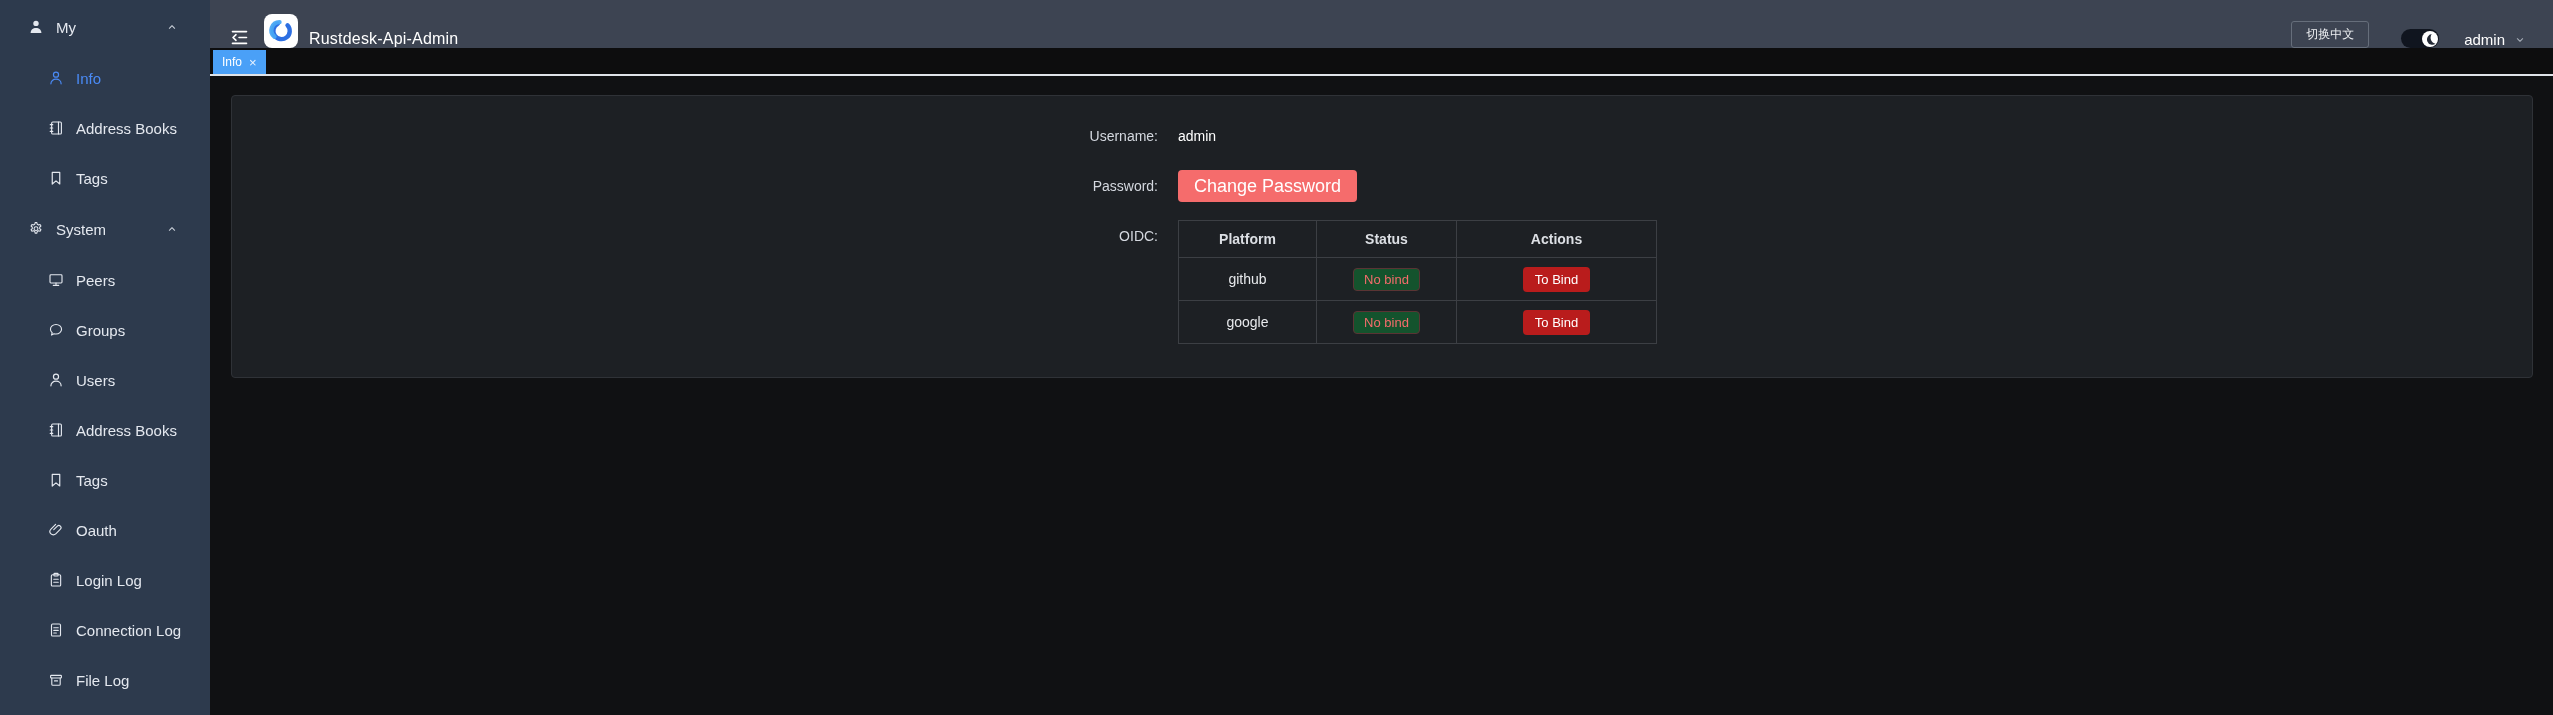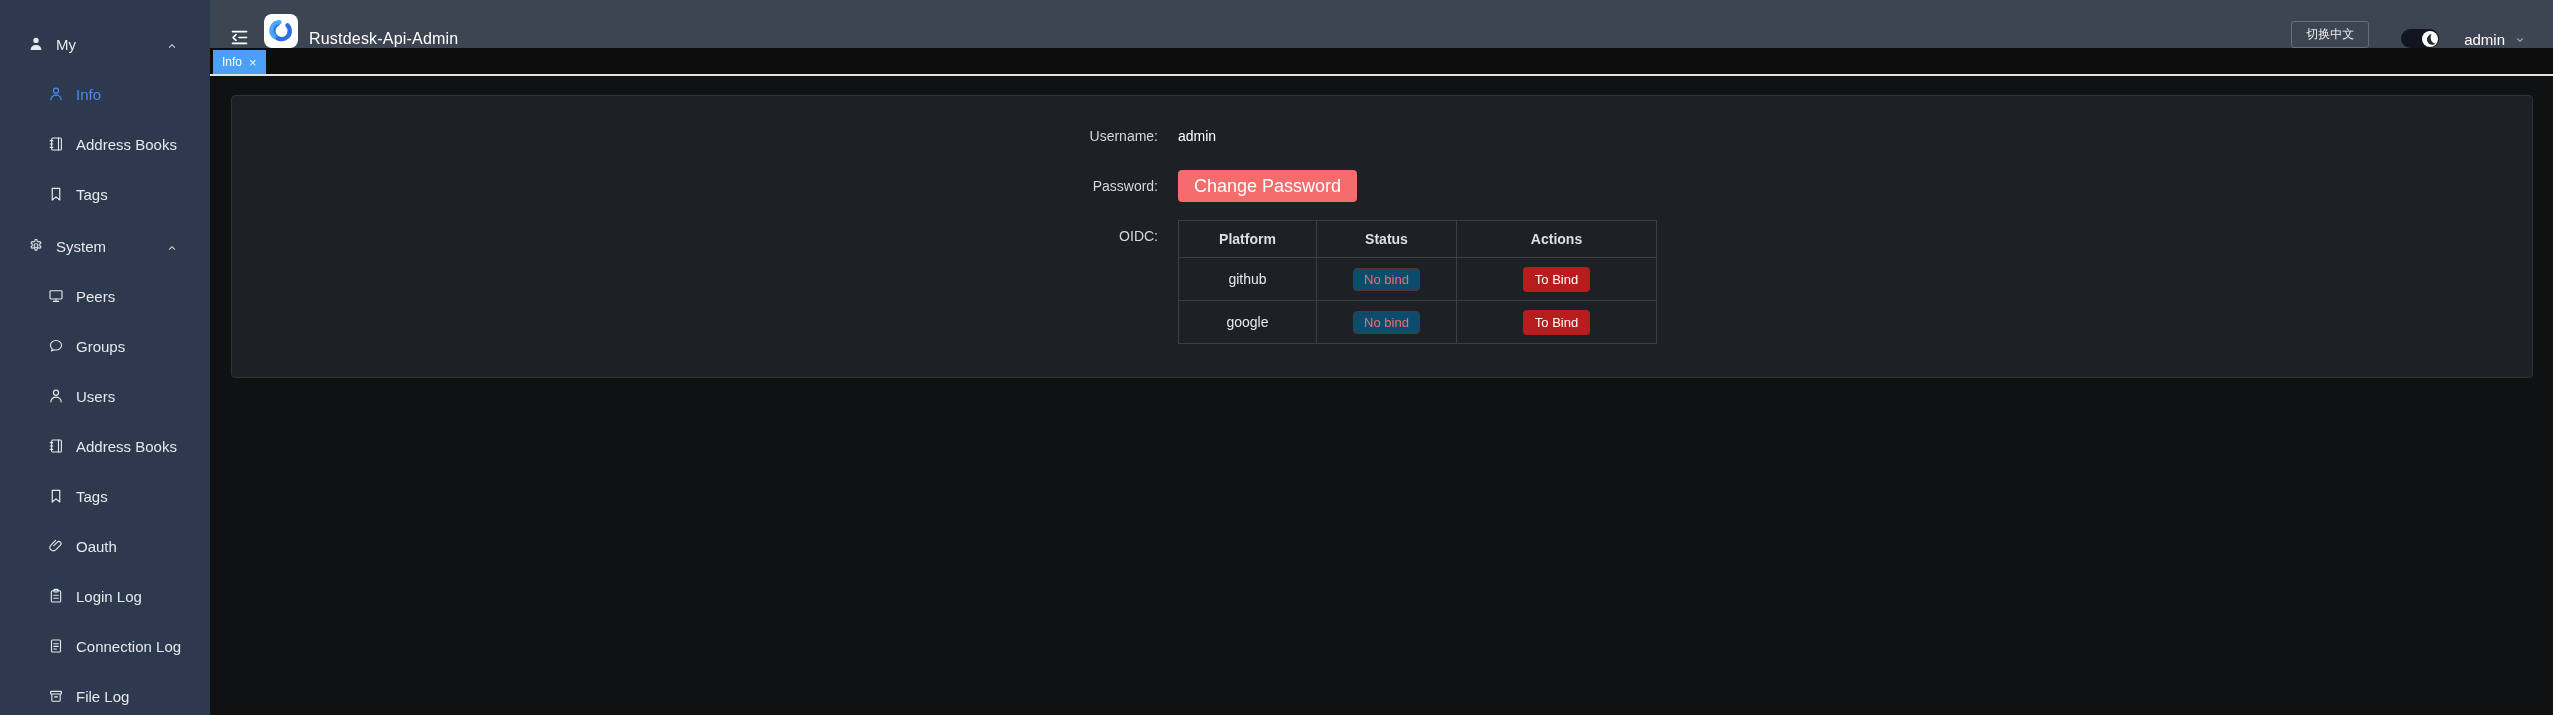--- a/index.html
+++ b/index.html
@@ -2,21 +2,21 @@
 <html><head>
 <meta charset="utf-8">
 <style>
   * { margin:0; padding:0; box-sizing:border-box; }
   html,body { background:#000; }
   body { font-family:"Liberation Sans", sans-serif; }
   .app { width:2553px; height:715px; display:flex; overflow:hidden; background:#121214; }
 
   
   .sidebar { width:210px; min-width:210px; height:100%; background:#2d3a4d; color:#e4e8ef; padding-top:1px; }
-  .menu-item { display:flex; align-items:flex-end; cursor:pointer; font-size:15px; }
+  .menu-item { display:flex; align-items:center; cursor:pointer; font-size:15px; }
   .menu-item.top { height:52px; padding:0 20px 0 27px; }
   .menu-item.sub { height:50px; padding:0 20px 0 47px; }
   .menu-item .mi-icon { width:18px; height:18px; margin-right:11px; display:flex; align-items:center; justify-content:center; flex:0 0 auto; }
   .menu-item .mi-icon svg { width:18px; height:18px; }
   .menu-item .grow { flex:1; }
   .menu-item .chev { width:14px; height:14px; color:#cfd5de; }
   .menu-item.active { color:#4a8af5; }
 
   
   .main { flex:1; display:flex; flex-direction:column; min-width:0; }
@@ -47,21 +47,21 @@
   .form-label { width:90px; min-width:90px; text-align:right; padding-right:20px; line-height:32px; font-size:14px; color:#d4d8df; }
   .form-value { line-height:32px; font-size:14px; color:#fff; }
   .danger-btn { height:32px; padding:0 16px; background:#f56c6c; border:none; border-radius:4px; color:#fff; font-size:18px; cursor:pointer; font-family:inherit; }
 
   
   .oidc-table { width:478px; border:1px solid #3c3f44; border-collapse:collapse; table-layout:fixed; }
   .oidc-table th, .oidc-table td { border:1px solid #3c3f44; text-align:center; vertical-align:middle; }
   .oidc-table th { height:37px; font-size:14px; font-weight:bold; color:#dcdfe4; }
   .oidc-table td { height:43px; font-size:14px; color:#e8eaed; }
   .col-platform { width:138px; } .col-status { width:140px; } .col-actions { width:200px; }
-  .nobind-badge { display:inline-block; font-size:13px; color:#f56c6c; background:#0c4a6e; border:1px solid #5a3434; border-radius:4px; padding:3px 10px; }
+  .nobind-badge { display:inline-block; font-size:13px; color:#f56c6c; background:#14532d; border:1px solid #5a3434; border-radius:4px; padding:3px 10px; }
   .bind-btn { font-size:13px; font-weight:500; color:#fff; background:#b91c1c; border:none; border-radius:4px; padding:5px 12px; cursor:pointer; font-family:inherit; }
 </style>
 </head>
 <body>
 
 <svg width="0" height="0" style="position:absolute">
   <defs>
     <g id="i-user-filled">
         <circle cx="12" cy="7.2" r="3.6" fill="currentColor"></circle>
         <path d="M4.8 20c0-4 3.2-6.6 7.2-6.6s7.2 2.6 7.2 6.6z" fill="currentColor"></path>

